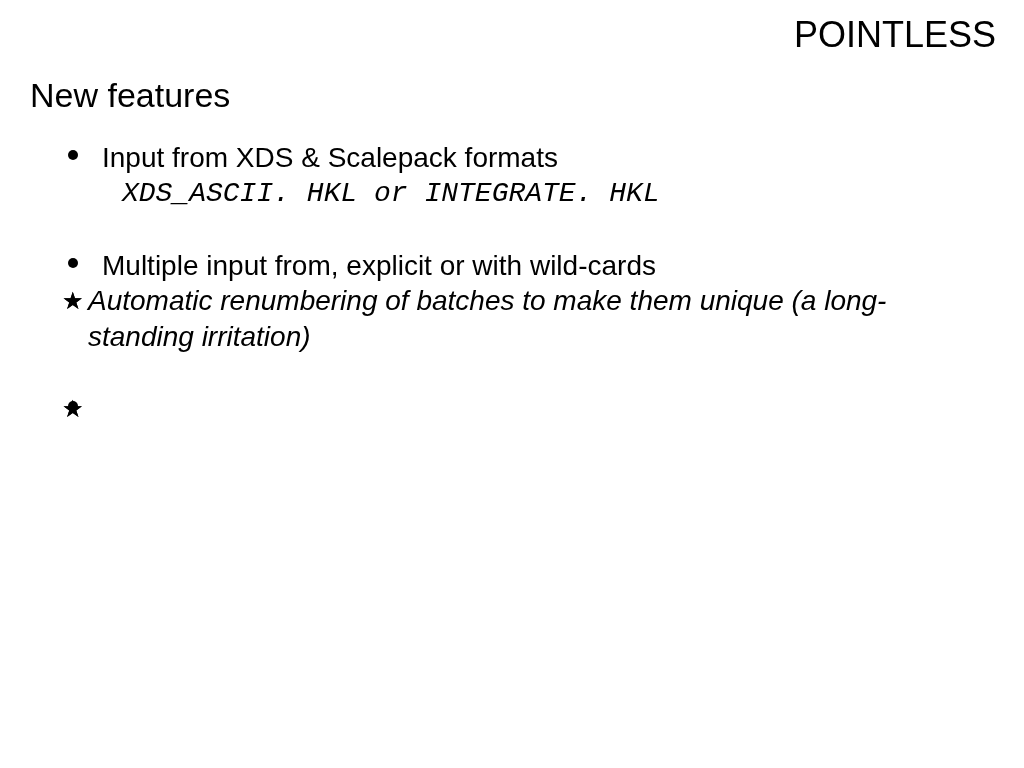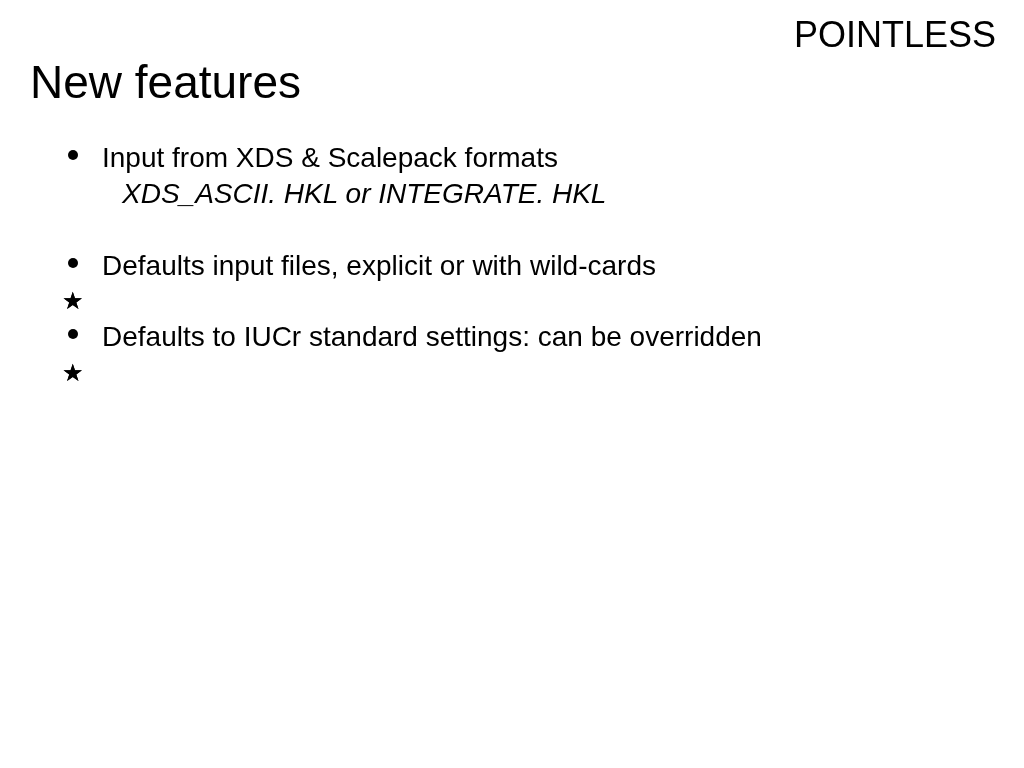--- a/index.html
+++ b/index.html
@@ -20,23 +20,23 @@
   }
   .title-right {
     position: absolute;
     top: 14px;
     right: 28px;
     font-size: 36px;
     font-weight: 400;
   }
   .subtitle {
     position: absolute;
-    top: 55px;
+    top: 76px;
     left: 30px;
-    font-size: 46px;
+    font-size: 34px;
     font-weight: 400;
   }
   .content {
     position: absolute;
     top: 140px;
     left: 62px;
     right: 36px;
   }
   .block {
     margin-bottom: 36px;
@@ -52,20 +52,21 @@
     left: 6px;
     top: 10px;
     width: 10px;
     height: 10px;
     background: #000000;
     border-radius: 50%;
   }
   .indented {
     padding-left: 60px;
     font-style: italic;
+    font-family: Liberation Mono, monospace;
   }
   .star-line {
     position: relative;
     padding-left: 26px;
     font-style: italic;
   }
   .star {
     position: absolute;
     left: 0;
     top: 0;
@@ -88,34 +89,34 @@
       <div class="bullet-line">
         <span class="bullet-dot"></span>
         <span>Input from XDS &amp; Scalepack formats</span>
       </div>
       <div class="indented">XDS_ASCII. HKL or INTEGRATE. HKL</div>
     </div>
 
     <div class="block">
       <div class="bullet-line">
         <span class="bullet-dot"></span>
-        <span>Defaults input files, explicit or with wild-cards</span>
+        <span>Multiple input from, explicit or with wild-cards</span>
       </div>
       <div class="star-line">
         <span class="star">★</span>
       </div>
       <div class="star-line">
         <span class="star">★</span>
+        <span>Automatic renumbering of batches to make them unique (a long-standing irritation)</span>
       </div>
     </div>
 
     <div class="block">
       <div class="bullet-line">
         <span class="bullet-dot"></span>
-        <span>Defaults to IUCr standard settings: can be overridden</span>
       </div>
       <div class="star-line">
         <span class="star">★</span>
       </div>
       <div class="star-line">
         <span class="star">★</span>
       </div>
     </div>
 
   </div>

